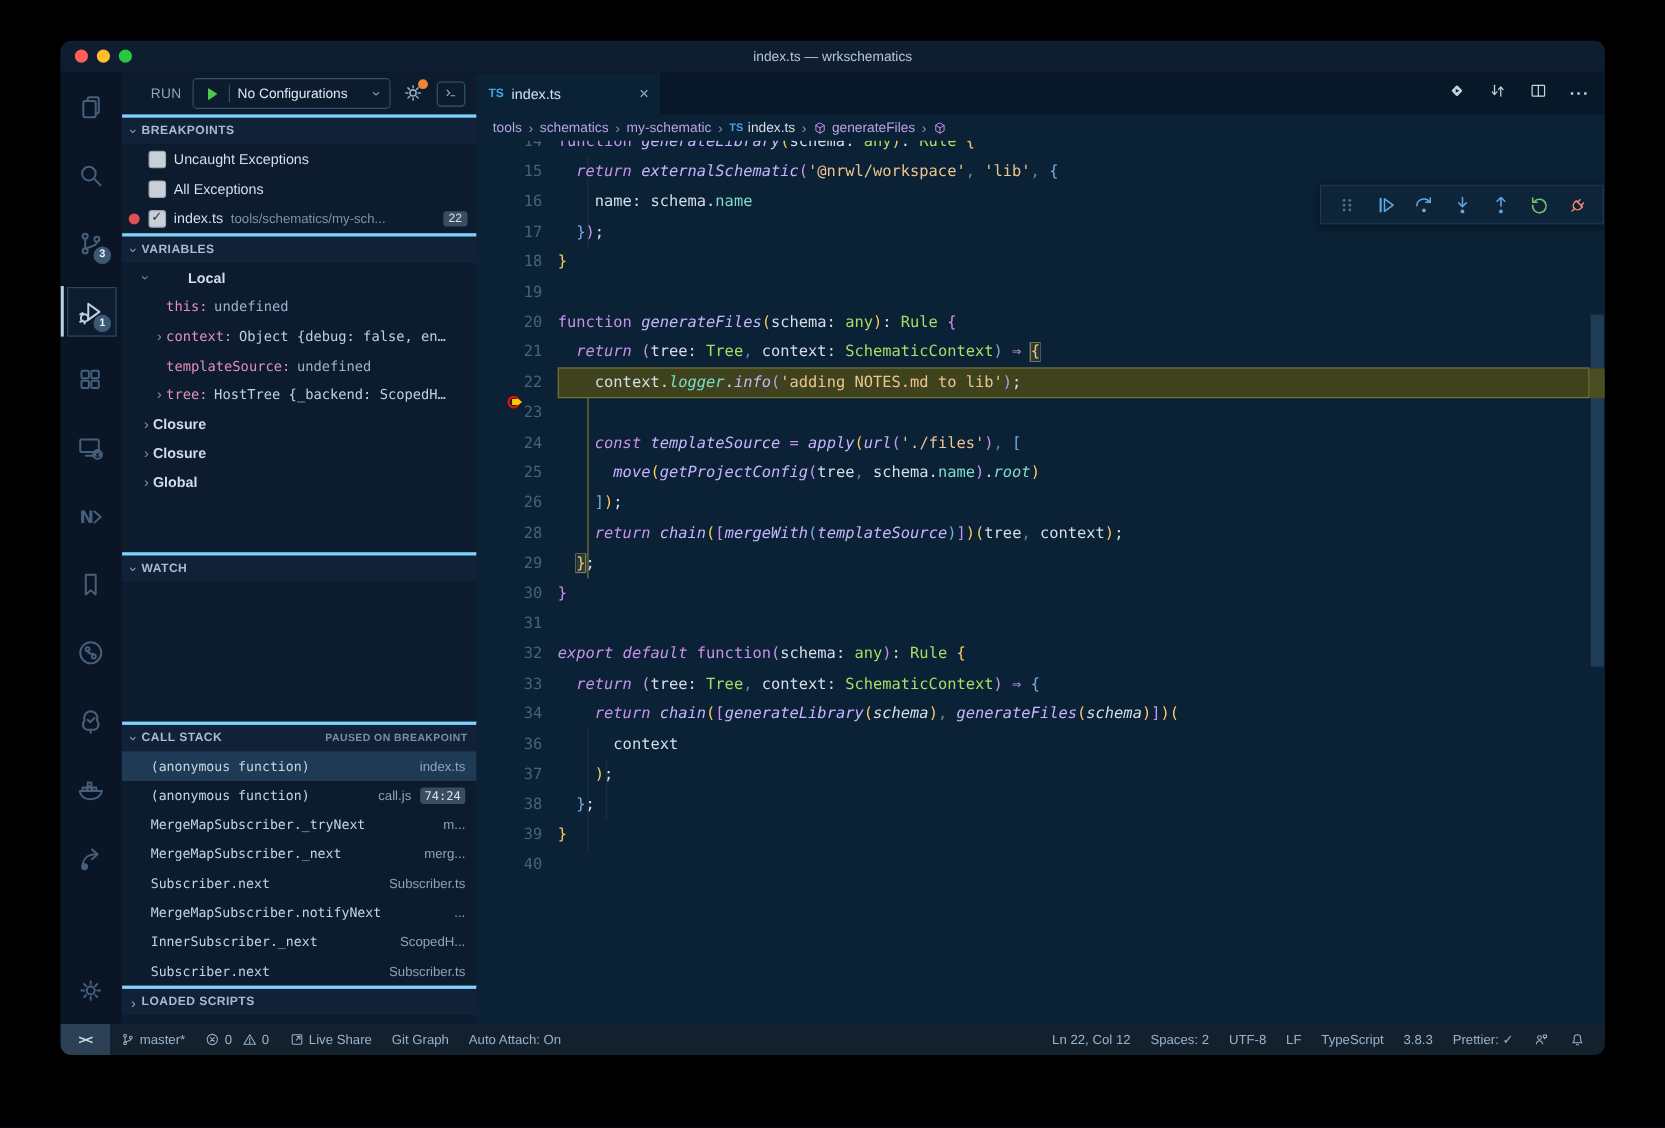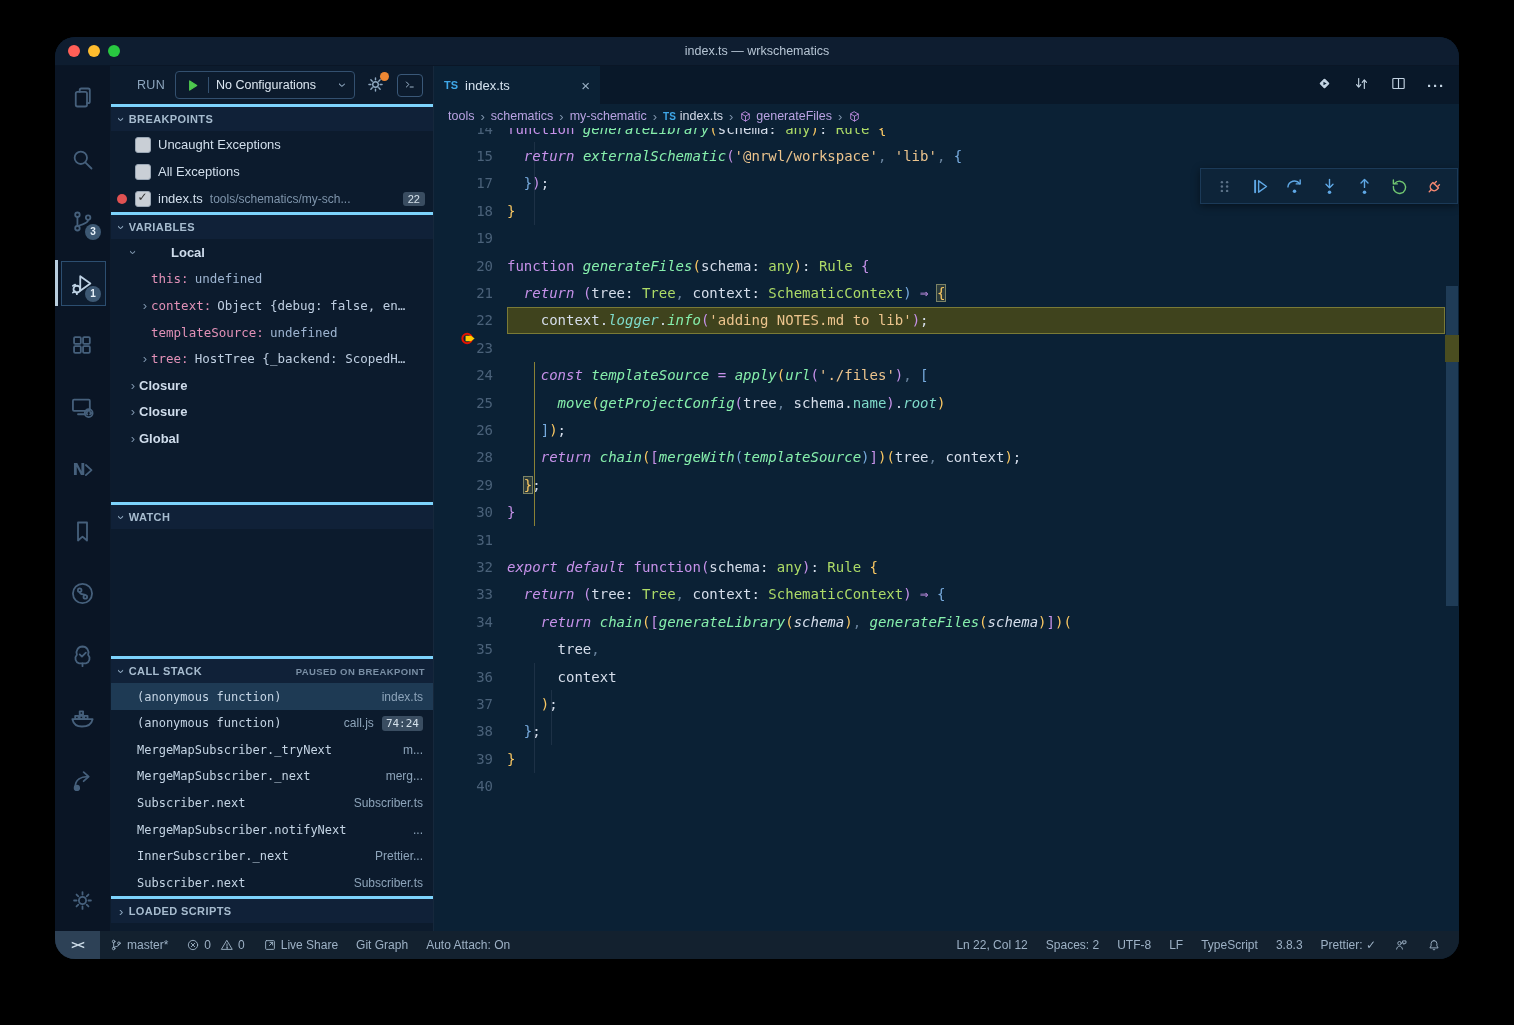--- a/index.html
+++ b/index.html
@@ -1,18 +1,18 @@
 <!DOCTYPE html>
 <html><head>
 <meta charset="utf-8">
 <style>
   html,body{margin:0;padding:0;background:#000;width:1514px;height:1025px;overflow:hidden;
     font-family:"Liberation Sans","DejaVu Sans",sans-serif;-webkit-font-smoothing:antialiased;}
   #window{position:absolute;left:55px;top:37px;width:1404px;height:922px;background:#0b2135;
-    border-radius:20px;overflow:hidden;box-shadow:0 18px 60px rgba(0,0,0,.7);display:flex;flex-direction:column;}
+    border-radius:10px;overflow:hidden;box-shadow:0 18px 60px rgba(0,0,0,.7);display:flex;flex-direction:column;}
   
   #titlebar{height:28px;background:#0e1d30;display:flex;align-items:center;justify-content:center;position:relative;flex:none;border-bottom:1px solid #0a1626;}
   .traffic{position:absolute;left:13px;top:8px;display:flex;gap:8px;}
   .traffic span{width:12px;height:12px;border-radius:50%;display:block;}
   #title-text{font-size:12.5px;color:#b6c5d4;}
   
   #main{flex:1;display:flex;min-height:0;}
   
   #activitybar{width:55px;background:#0a1525;flex:none;display:flex;flex-direction:column;align-items:center;border-right:1px solid #0d1b2c;}
   .act-item{width:55px;height:62px;display:flex;align-items:center;justify-content:center;position:relative;color:#46607c;cursor:pointer;}
@@ -84,21 +84,21 @@
   #code-area{flex:1;position:relative;overflow:hidden;}
   #code-scroll{position:absolute;left:0;top:-13px;right:14px;}
   .code-line{height:27.4px;position:relative;display:flex;align-items:center;white-space:pre;}
   .gutter{width:73px;flex:none;display:flex;align-items:center;height:100%;position:relative;z-index:2;}
   .bp-gut{width:26px;flex:none;display:flex;align-items:center;justify-content:center;}
   .bp-gut svg{width:19px;height:19px;}
   .ln{flex:1;text-align:right;padding-right:14px;font-family:"DejaVu Sans Mono",monospace;font-size:14px;color:#4a6179;}
   .line-text{font-family:"DejaVu Sans Mono",monospace;font-size:14px;position:relative;z-index:2;}
   .code-line .hl{position:absolute;left:73px;right:0;top:0;bottom:0;background:#3f431d;border:1px solid rgba(231,226,102,.35);box-sizing:border-box;z-index:1;}
   .tk-k{color:#c792ea;font-style:italic}.tk-kf{color:#c792ea}
-  .tk-fn{color:#86efac;font-style:italic}
+  .tk-fn{color:#c4b5fd;font-style:italic}
   .tk-v{color:#d6deeb}.tk-vi{color:#d6deeb;font-style:italic}
   .tk-ty{color:#addb67}.tk-s{color:#ecc48d}
   .tk-p{color:#d6deeb}.tk-d{color:#69839d}
   .tk-pr{color:#7fdbca}.tk-pri{color:#7fdbca;font-style:italic}
   .tk-b1{color:#fac863}.tk-b2{color:#c792ea}.tk-b3{color:#77abde}
   .tk-arr{color:#c792ea}
   .tk-bm{color:#fac863;background:rgba(255,229,100,.13);box-shadow:0 0 0 1px rgba(216,211,140,.55);}
   .guide{position:absolute;width:1px;background:#1d3146;z-index:0;}
   .guide.active{background:#8a8136;}
   
@@ -355,21 +355,21 @@
           <div class="cs-row">
             <span class="cs-fn">Subscriber.next</span>
             <span class="cs-file">Subscriber.ts</span>
           </div>
           <div class="cs-row">
             <span class="cs-fn">MergeMapSubscriber.notifyNext</span>
             <span class="cs-file">...</span>
           </div>
           <div class="cs-row">
             <span class="cs-fn">InnerSubscriber._next</span>
-            <span class="cs-file">Prettier...</span>
+            <span class="cs-file">ScopedH...</span>
           </div>
           <div class="cs-row">
             <span class="cs-fn">Subscriber.next</span>
             <span class="cs-file">Subscriber.ts</span>
           </div>
         </div>
 
       <div class="sec-header">
         <span class="chev">›</span>
         <span>LOADED SCRIPTS</span>
@@ -435,20 +435,21 @@
                 <path d="M5 7.5l7 4 7-4M12 20.5v-9"></path>
               </svg></span>
             <span style=""><function></function></span>
           </span>
         </div>
 
       <div id="code-area">
         <div id="code-scroll">
             <div class="code-line"><div class="gutter"><span class="bp-gut"></span><span class="ln">14</span></div><div class="line-text"><span class="tk-kf">function </span><span class="tk-fn">generateLibrary</span><span class="tk-b1">(</span><span class="tk-v">schema</span><span class="tk-p">: </span><span class="tk-ty">any</span><span class="tk-b1">)</span><span class="tk-p">: </span><span class="tk-ty">Rule</span><span class="tk-p"> </span><span class="tk-b1">{</span></div></div>
             <div class="code-line"><div class="gutter"><span class="bp-gut"></span><span class="ln">15</span></div><div class="line-text"><span class="tk-p">  </span><span class="tk-k">return </span><span class="tk-fn">externalSchematic</span><span class="tk-b2">(</span><span class="tk-s">'@nrwl/workspace'</span><span class="tk-d">, </span><span class="tk-s">'lib'</span><span class="tk-d">, </span><span class="tk-b3">{</span></div></div>
+            <div class="code-line"><div class="gutter"><span class="bp-gut"></span><span class="ln">16</span></div><div class="line-text"><span class="tk-p">    </span><span class="tk-v">name</span><span class="tk-p">: </span><span class="tk-v">schema</span><span class="tk-p">.</span><span class="tk-pr">name</span></div></div>
             <div class="code-line"><div class="gutter"><span class="bp-gut"></span><span class="ln">17</span></div><div class="line-text"><span class="tk-p">  </span><span class="tk-b3">}</span><span class="tk-b2">)</span><span class="tk-p">;</span></div></div>
             <div class="code-line"><div class="gutter"><span class="bp-gut"></span><span class="ln">18</span></div><div class="line-text"><span class="tk-b1">}</span></div></div>
             <div class="code-line"><div class="gutter"><span class="bp-gut"></span><span class="ln">19</span></div><div class="line-text"></div></div>
             <div class="code-line"><div class="gutter"><span class="bp-gut"></span><span class="ln">20</span></div><div class="line-text"><span class="tk-kf">function </span><span class="tk-fn">generateFiles</span><span class="tk-b1">(</span><span class="tk-v">schema</span><span class="tk-p">: </span><span class="tk-ty">any</span><span class="tk-b1">)</span><span class="tk-p">: </span><span class="tk-ty">Rule</span><span class="tk-p"> </span><span class="tk-b2">{</span></div></div>
             <div class="code-line"><div class="gutter"><span class="bp-gut"></span><span class="ln">21</span></div><div class="line-text"><span class="tk-p">  </span><span class="tk-k">return </span><span class="tk-b2">(</span><span class="tk-v">tree</span><span class="tk-p">: </span><span class="tk-ty">Tree</span><span class="tk-d">, </span><span class="tk-v">context</span><span class="tk-p">: </span><span class="tk-ty">SchematicContext</span><span class="tk-b3">)</span><span class="tk-arr"> ⇒ </span><span class="tk-bm">{</span></div></div>
             <div class="code-line"><div class="hl"></div><div class="gutter"><span class="bp-gut"><span style="width:19px;height:19px;display:block;">
      <svg viewBox="0 0 24 24">
                       <circle cx="9" cy="12" r="6" fill="none" stroke="#e51400" stroke-width="2.6"></circle>
      <path d="M7 8.5h7l4.5 3.5L14 15.5H7z" fill="#ffcc00"></path>
                     </svg></span></span><span class="ln">22</span></div><div class="line-text"><span class="tk-p">    </span><span class="tk-v">context</span><span class="tk-p">.</span><span class="tk-pri">logger</span><span class="tk-p">.</span><span class="tk-fn">info</span><span class="tk-b2">(</span><span class="tk-s">'adding NOTES.md to lib'</span><span class="tk-b2">)</span><span class="tk-p">;</span></div></div>
@@ -456,21 +457,20 @@
             <div class="code-line"><div class="gutter"><span class="bp-gut"></span><span class="ln">24</span></div><div class="line-text"><span class="tk-p">    </span><span class="tk-k">const </span><span class="tk-fn">templateSource</span><span class="tk-p"> </span><span class="tk-arr">=</span><span class="tk-p"> </span><span class="tk-fn">apply</span><span class="tk-b1">(</span><span class="tk-fn">url</span><span class="tk-b2">(</span><span class="tk-s">'./files'</span><span class="tk-b2">)</span><span class="tk-d">, </span><span class="tk-b3">[</span></div></div>
             <div class="code-line"><div class="gutter"><span class="bp-gut"></span><span class="ln">25</span></div><div class="line-text"><span class="tk-p">      </span><span class="tk-fn">move</span><span class="tk-b1">(</span><span class="tk-fn">getProjectConfig</span><span class="tk-b2">(</span><span class="tk-v">tree</span><span class="tk-d">, </span><span class="tk-v">schema</span><span class="tk-p">.</span><span class="tk-pr">name</span><span class="tk-b2">)</span><span class="tk-p">.</span><span class="tk-pri">root</span><span class="tk-b1">)</span></div></div>
             <div class="code-line"><div class="gutter"><span class="bp-gut"></span><span class="ln">26</span></div><div class="line-text"><span class="tk-p">    </span><span class="tk-b3">]</span><span class="tk-b1">)</span><span class="tk-p">;</span></div></div>
             <div class="code-line"><div class="gutter"><span class="bp-gut"></span><span class="ln">28</span></div><div class="line-text"><span class="tk-p">    </span><span class="tk-k">return </span><span class="tk-fn">chain</span><span class="tk-b1">(</span><span class="tk-b2">[</span><span class="tk-fn">mergeWith</span><span class="tk-b3">(</span><span class="tk-fn">templateSource</span><span class="tk-b3">)</span><span class="tk-b2">]</span><span class="tk-b1">)</span><span class="tk-b1">(</span><span class="tk-v">tree</span><span class="tk-d">, </span><span class="tk-v">context</span><span class="tk-b1">)</span><span class="tk-p">;</span></div></div>
             <div class="code-line"><div class="gutter"><span class="bp-gut"></span><span class="ln">29</span></div><div class="line-text"><span class="tk-p">  </span><span class="tk-bm">}</span><span class="tk-p">;</span></div></div>
             <div class="code-line"><div class="gutter"><span class="bp-gut"></span><span class="ln">30</span></div><div class="line-text"><span class="tk-b2">}</span></div></div>
             <div class="code-line"><div class="gutter"><span class="bp-gut"></span><span class="ln">31</span></div><div class="line-text"></div></div>
             <div class="code-line"><div class="gutter"><span class="bp-gut"></span><span class="ln">32</span></div><div class="line-text"><span class="tk-k">export </span><span class="tk-k">default </span><span class="tk-kf">function</span><span class="tk-b2">(</span><span class="tk-v">schema</span><span class="tk-p">: </span><span class="tk-ty">any</span><span class="tk-b2">)</span><span class="tk-p">: </span><span class="tk-ty">Rule</span><span class="tk-p"> </span><span class="tk-b1">{</span></div></div>
             <div class="code-line"><div class="gutter"><span class="bp-gut"></span><span class="ln">33</span></div><div class="line-text"><span class="tk-p">  </span><span class="tk-k">return </span><span class="tk-b2">(</span><span class="tk-v">tree</span><span class="tk-p">: </span><span class="tk-ty">Tree</span><span class="tk-d">, </span><span class="tk-v">context</span><span class="tk-p">: </span><span class="tk-ty">SchematicContext</span><span class="tk-b2">)</span><span class="tk-arr"> ⇒ </span><span class="tk-b3">{</span></div></div>
             <div class="code-line"><div class="gutter"><span class="bp-gut"></span><span class="ln">34</span></div><div class="line-text"><span class="tk-p">    </span><span class="tk-k">return </span><span class="tk-fn">chain</span><span class="tk-b1">(</span><span class="tk-b2">[</span><span class="tk-fn">generateLibrary</span><span class="tk-b1">(</span><span class="tk-vi">schema</span><span class="tk-b1">)</span><span class="tk-d">, </span><span class="tk-fn">generateFiles</span><span class="tk-b1">(</span><span class="tk-vi">schema</span><span class="tk-b1">)</span><span class="tk-b2">]</span><span class="tk-b1">)</span><span class="tk-b1">(</span></div></div>
-            <div class="code-line"><div class="gutter"><span class="bp-gut"></span><span class="ln">35</span></div><div class="line-text"><span class="tk-p">      </span><span class="tk-v">tree</span><span class="tk-d">,</span></div></div>
             <div class="code-line"><div class="gutter"><span class="bp-gut"></span><span class="ln">36</span></div><div class="line-text"><span class="tk-p">      </span><span class="tk-v">context</span></div></div>
             <div class="code-line"><div class="gutter"><span class="bp-gut"></span><span class="ln">37</span></div><div class="line-text"><span class="tk-p">    </span><span class="tk-b1">)</span><span class="tk-p">;</span></div></div>
             <div class="code-line"><div class="gutter"><span class="bp-gut"></span><span class="ln">38</span></div><div class="line-text"><span class="tk-p">  </span><span class="tk-b3">}</span><span class="tk-p">;</span></div></div>
             <div class="code-line"><div class="gutter"><span class="bp-gut"></span><span class="ln">39</span></div><div class="line-text"><span class="tk-b1">}</span></div></div>
             <div class="code-line"><div class="gutter"><span class="bp-gut"></span><span class="ln">40</span></div><div class="line-text"></div></div>
             <div class="guide" style="left: 99.86px; top: 27.4px; height: 82.2px;"></div>
             <div class="guide active" style="left: 99.86px; top: 246.6px; height: 164.4px;"></div>
             <div class="guide" style="left: 99.86px; top: 548px; height: 109.6px;"></div>
             <div class="guide" style="left: 116.72px; top: 575.4px; height: 54.8px;"></div>
           </div>

